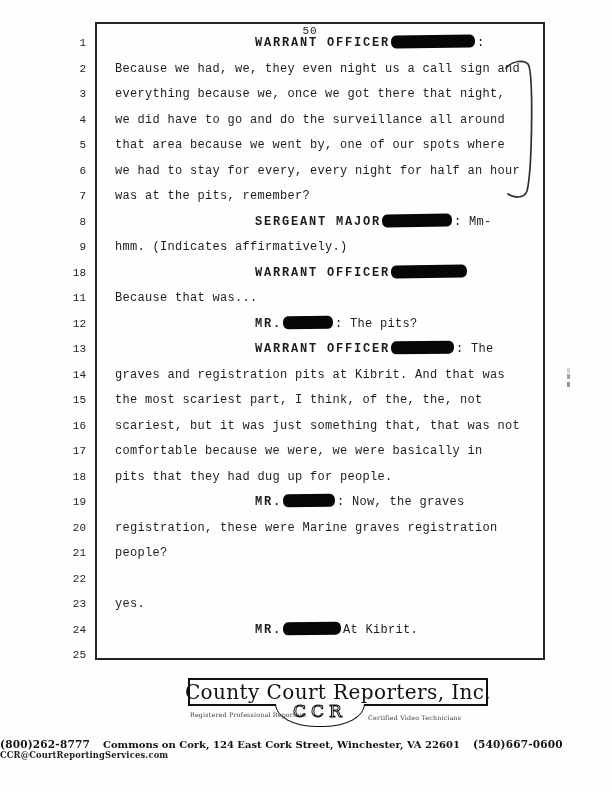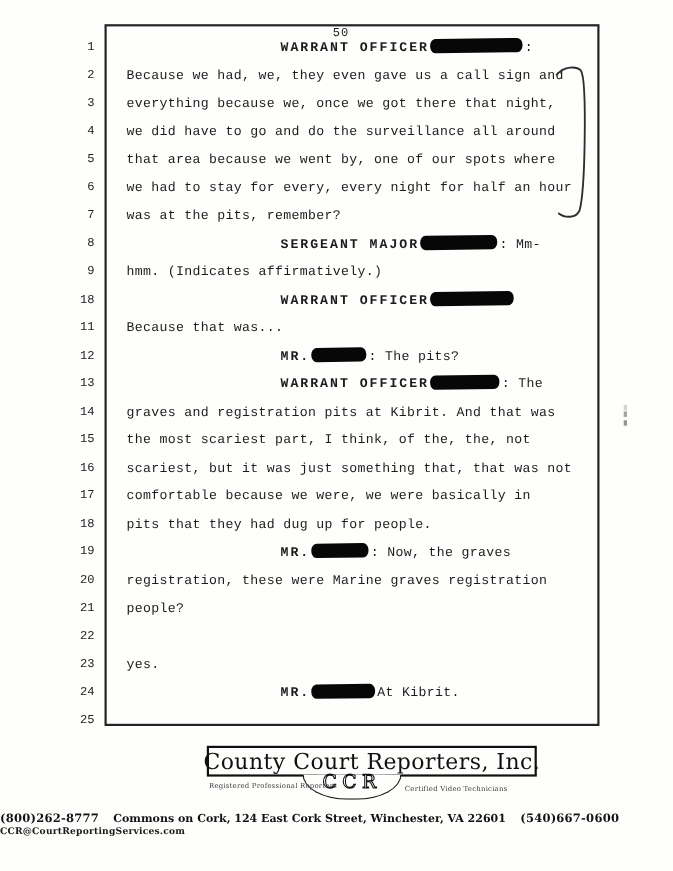--- a/index.html
+++ b/index.html
@@ -87,21 +87,21 @@
 
 <div class="page-num">50</div>
 
 <div class="lines-layer">
     <div class="t-row">
       <span class="ln">1</span>
       <div class="t-content sp-indent"><span class="speaker">WARRANT OFFICER</span><span class="redact" style="width: 84px;"></span><span class="txt">:</span></div>
     </div>
     <div class="t-row">
       <span class="ln">2</span>
-      <div class="t-content"><span class="txt">Because we had, we, they even gave us a call sign and</span></div>
+      <div class="t-content"><span class="txt">Because we had, we, they even night us a call sign and</span></div>
     </div>
     <div class="t-row">
       <span class="ln">3</span>
       <div class="t-content"><span class="txt">everything because we, once we got there that night,</span></div>
     </div>
     <div class="t-row">
       <span class="ln">4</span>
       <div class="t-content"><span class="txt">we did have to go and do the surveillance all around</span></div>
     </div>
     <div class="t-row">

